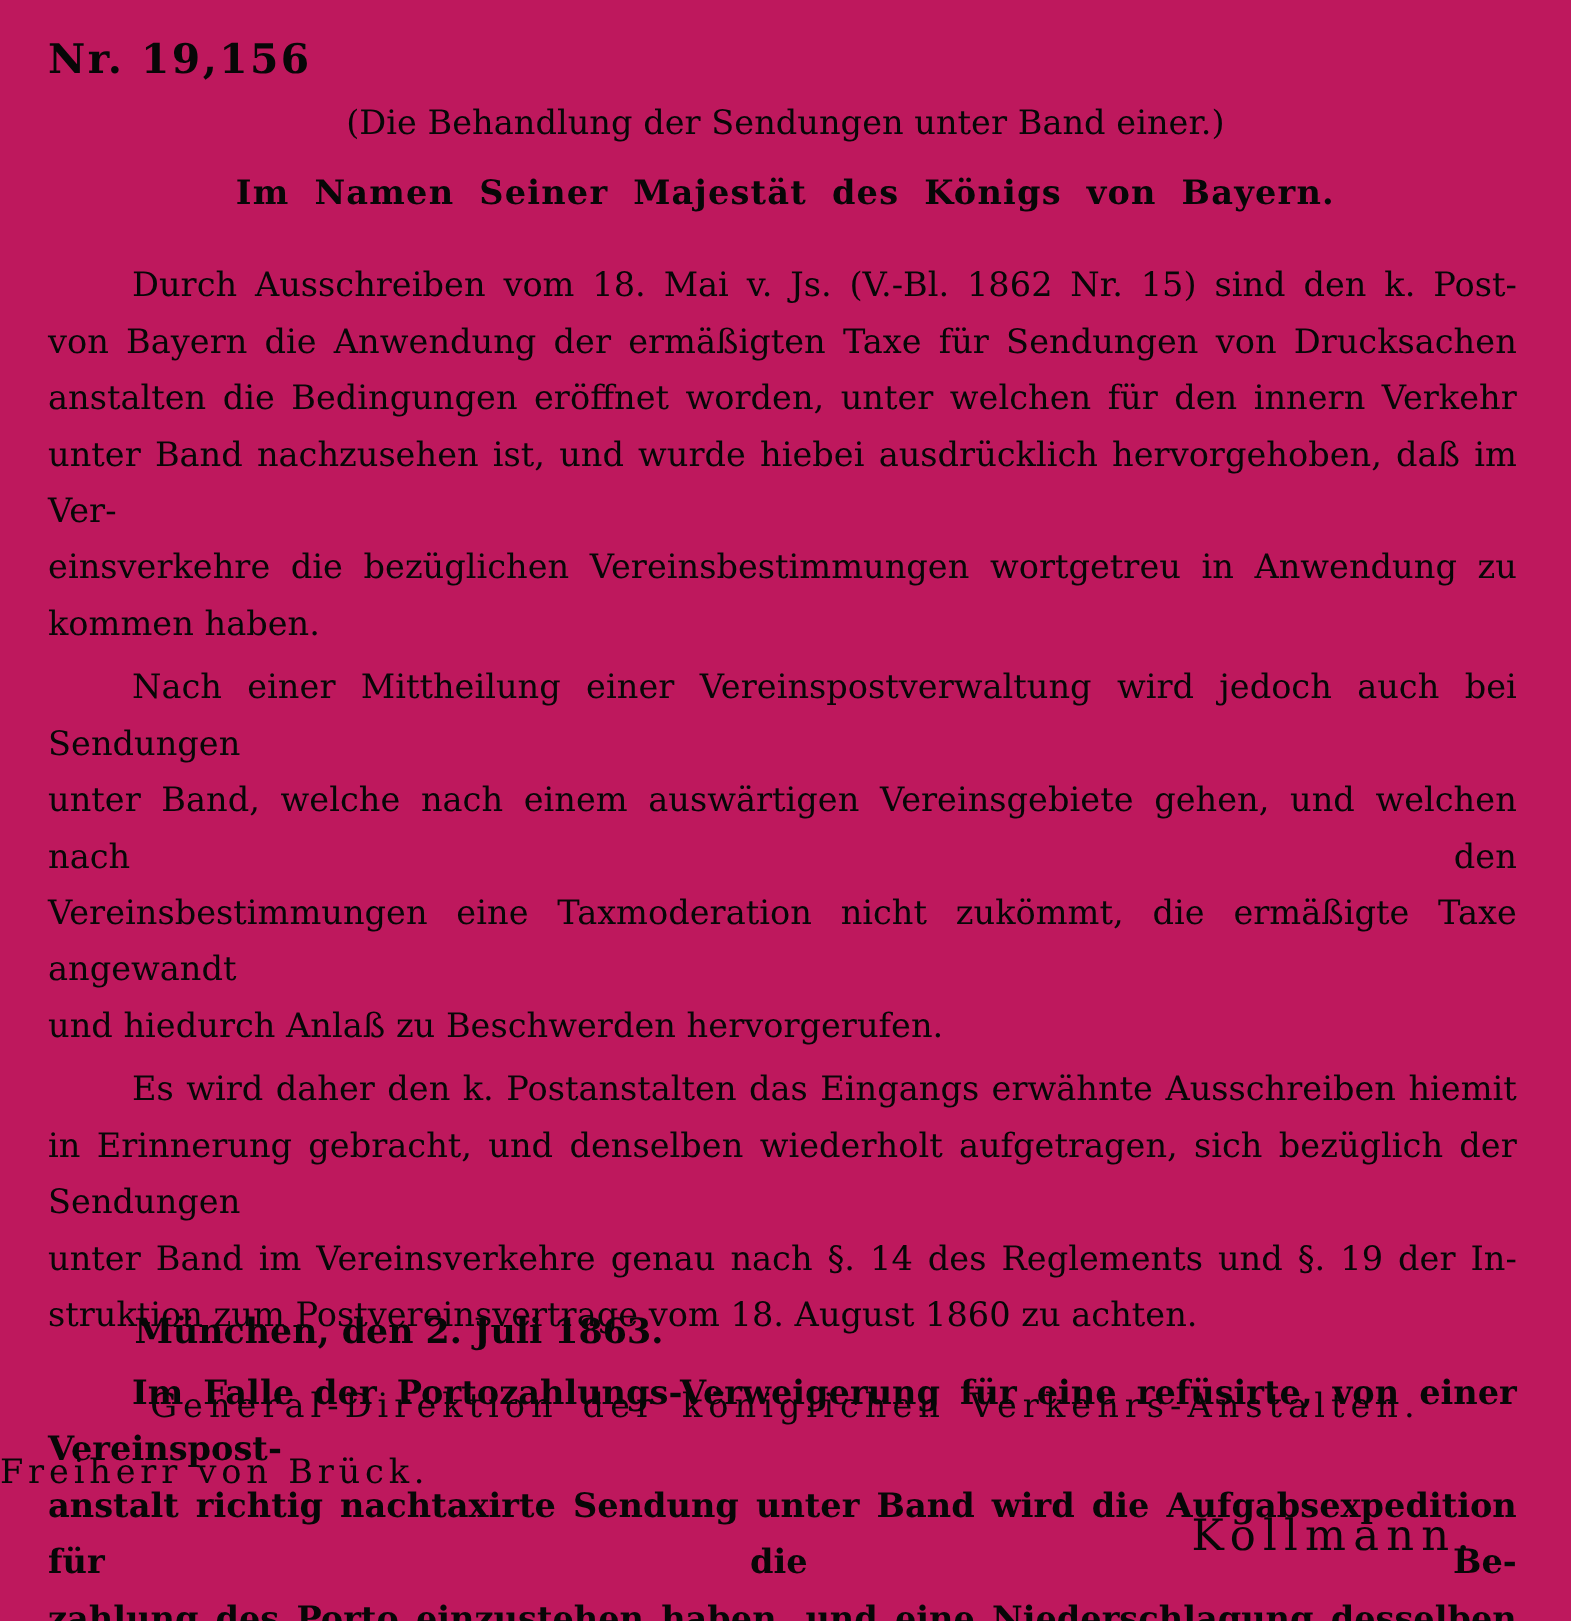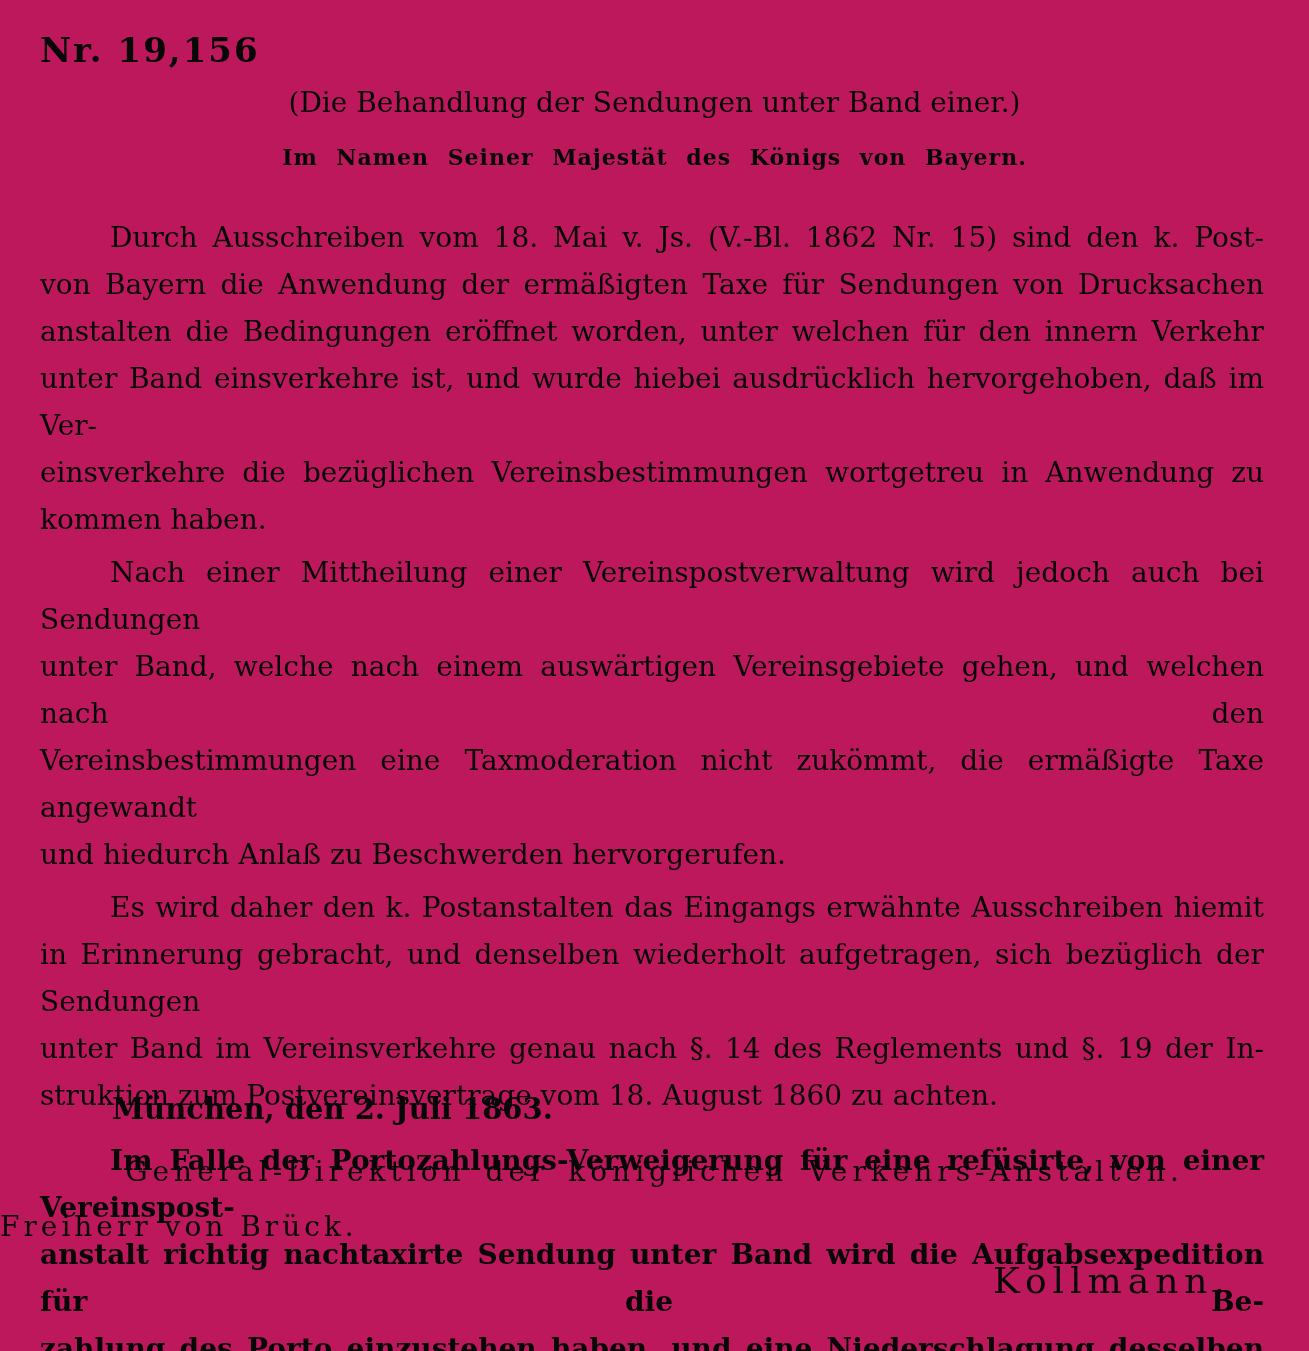--- a/index.html
+++ b/index.html
@@ -33,21 +33,21 @@
     text-align: center;
     font-size: 28px;
     white-space: nowrap;
   }
   .proclamation {
     position: absolute;
     top: 144px;
     left: 0;
     right: 0;
     text-align: center;
-    font-size: 22px;
+    font-size: 28px;
     font-weight: bold;
     letter-spacing: 1px;
     word-spacing: 10px;
     white-space: nowrap;
   }
   .text-block {
     position: absolute;
     top: 214px;
     left: 40px;
     right: 45px;
@@ -123,21 +123,21 @@
   <div class="subject">(Die Behandlung der Sendungen unter Band einer.)</div>
 
   <div class="proclamation">Im Namen Seiner Majestät des Königs von Bayern.</div>
 
   <div class="text-block">
 
     <p class="para">
       <span class="ln first">Durch Ausschreiben vom 18. Mai v. Js. (V.-Bl. 1862 Nr. 15) sind den k. Post-</span>
       <span class="ln">von Bayern die Anwendung der ermäßigten Taxe für Sendungen von Drucksachen</span>
       <span class="ln">anstalten die Bedingungen eröffnet worden, unter welchen für den innern Verkehr</span>
-      <span class="ln">unter Band einsverkehre ist, und wurde hiebei ausdrücklich hervorgehoben, daß im Ver-</span>
+      <span class="ln">unter Band nachzusehen ist, und wurde hiebei ausdrücklich hervorgehoben, daß im Ver-</span>
       <span class="ln">einsverkehre die bezüglichen Vereinsbestimmungen wortgetreu in Anwendung zu</span>
       <span class="ln last">kommen haben.</span>
     </p>
 
     <p class="para">
       <span class="ln first">Nach einer Mittheilung einer Vereinspostverwaltung wird jedoch auch bei Sendungen</span>
       <span class="ln">unter Band, welche nach einem auswärtigen Vereinsgebiete gehen, und welchen nach den</span>
       <span class="ln">Vereinsbestimmungen eine Taxmoderation nicht zukömmt, die ermäßigte Taxe angewandt</span>
       <span class="ln last">und hiedurch Anlaß zu Beschwerden hervorgerufen.</span>
     </p>

